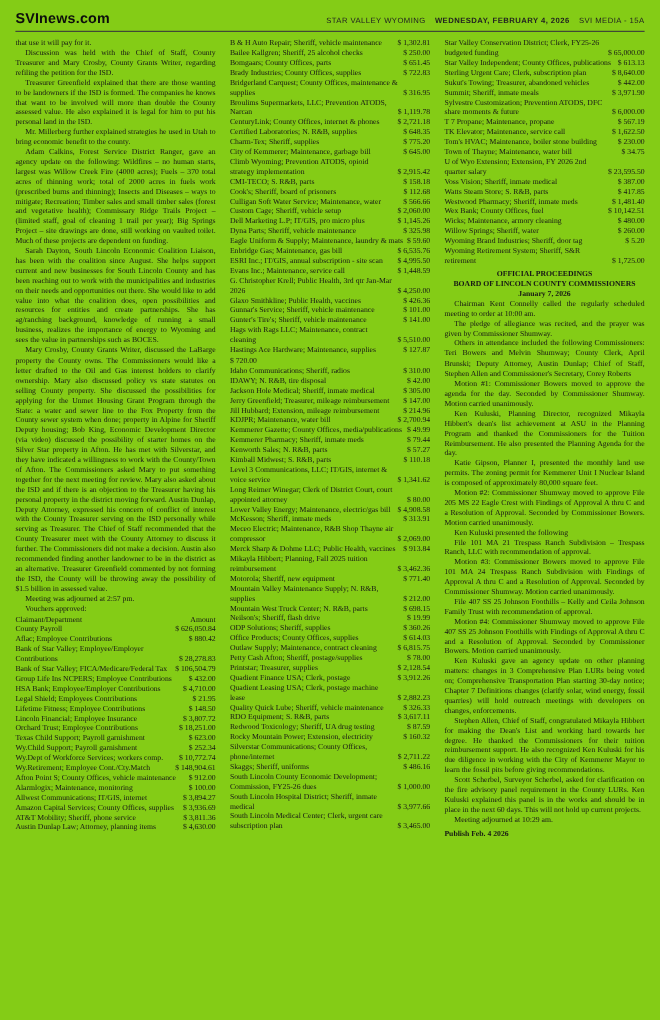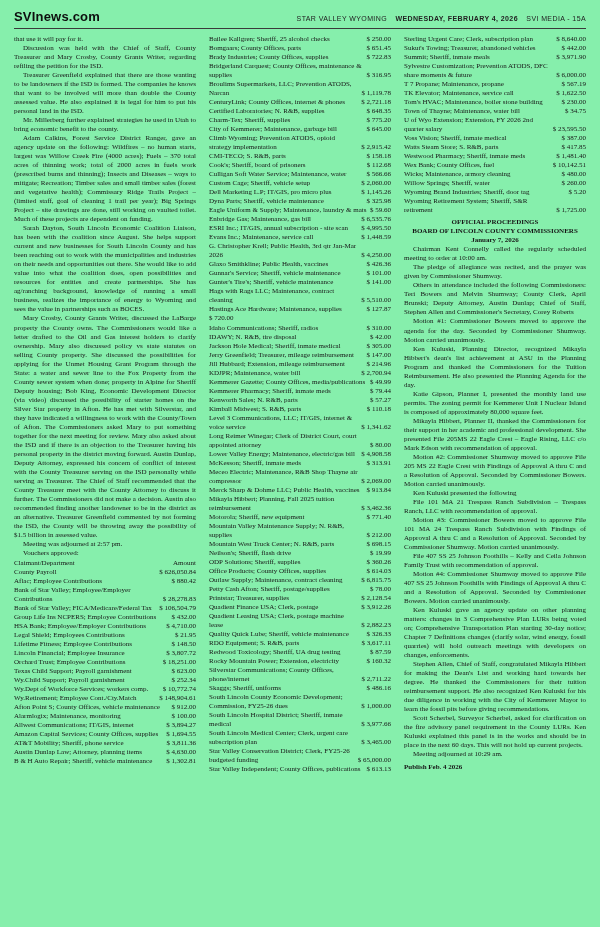--- a/index.html
+++ b/index.html
@@ -3,21 +3,21 @@
 <meta charset="utf-8">
 <style>
   * { margin:0; padding:0; box-sizing:border-box; }
   html, body { width:600px; }
   body {
     width:600px; height:927px;
     background:#fafaf7;
     font-family:"Liberation Serif", serif;
     color:#161616;
   }
-  .page { width:600px; height:927px; background:#86efac; padding:9px 14px 0; overflow:hidden; }
+  .page { width:600px; height:927px; background:#84cc16; padding:9px 14px 0; overflow:hidden; }
   .hdr { display:flex; justify-content:space-between; align-items:baseline; }
   .masthead {
     font-family:"Liberation Sans", sans-serif;
     font-weight:bold; font-size:13px; letter-spacing:0.2px; color:#0d0d0d;
   }
   .hdr-meta {
     font-family:"Liberation Sans", sans-serif;
     font-size:7px; letter-spacing:0.4px; color:#222;
   }
   .hdr-meta span { margin-left:6px; }
@@ -132,21 +132,21 @@
       <div class="voucher-row">
         <span class="v-name">Alarmlogix; Maintenance, monitoring</span>
         <span class="v-amt">$ 100.00</span>
       </div>
       <div class="voucher-row">
         <span class="v-name">Allwest Communications; IT/GIS, internet</span>
         <span class="v-amt">$ 3,894.27</span>
       </div>
       <div class="voucher-row">
         <span class="v-name">Amazon Capital Services; County Offices, supplies</span>
-        <span class="v-amt">$ 1,694.55</span>
+        <span class="v-amt">$ 3,936.69</span>
       </div>
       <div class="voucher-row">
         <span class="v-name">AT&amp;T Mobility; Sheriff, phone service</span>
         <span class="v-amt">$ 3,811.36</span>
       </div>
       <div class="voucher-row">
         <span class="v-name">Austin Dunlap Law; Attorney, planning items</span>
         <span class="v-amt">$ 4,630.00</span>
       </div>
       <div class="voucher-row">
@@ -486,21 +486,20 @@
       </div>
       <p class="proc-head proc-title">OFFICIAL PROCEEDINGS</p>
       <p class="proc-head">BOARD OF LINCOLN COUNTY COMMISSIONERS</p>
       <p class="proc-head">January 7, 2026</p>
       <p class="para">Chairman Kent Connelly called the regularly scheduled meeting to order at 10:00 am.</p>
       <p class="para">The pledge of allegiance was recited, and the prayer was given by Commissioner Shumway.</p>
       <p class="para">Others in attendance included the following Commissioners: Teri Bowers and Melvin Shumway; County Clerk, April Brunski; Deputy Attorney, Austin Dunlap; Chief of Staff, Stephen Allen and Commissioner's Secretary, Corey Roberts</p>
       <p class="para">Motion #1: Commissioner Bowers moved to approve the agenda for the day. Seconded by Commissioner Shumway. Motion carried unanimously.</p>
       <p class="para">Ken Kuluski, Planning Director, recognized Mikayla Hibbert's dean's list achievement at ASU in the Planning Program and thanked the Commissioners for the Tuition Reimbursement. He also presented the Planning Agenda for the day.</p>
       <p class="para">Katie Gipson, Planner I, presented the monthly land use permits. The zoning permit for Kemmerer Unit I Nuclear Island is composed of approximately 80,000 square feet.</p>
-      <p class="para">Mikayla Hibbert, Planner II, thanked the Commissioners for their support in her academic and professional development. She presented File 205MS 22 Eagle Crest – Eagle Rising, LLC c/o Mark Edson with recommendation of approval.</p>
       <p class="para">Motion #2: Commissioner Shumway moved to approve File 205 MS 22 Eagle Crest with Findings of Approval A thru C and a Resolution of Approval. Seconded by Commissioner Bowers. Motion carried unanimously.</p>
       <p class="para">Ken Kuluski presented the following</p>
       <p class="para">File 101 MA 21 Trespass Ranch Subdivision – Trespass Ranch, LLC with recommendation of approval.</p>
       <p class="para">Motion #3: Commissioner Bowers moved to approve File 101 MA 24 Trespass Ranch Subdivision with Findings of Approval A thru C and a Resolution of Approval. Seconded by Commissioner Shumway. Motion carried unanimously.</p>
       <p class="para">File 407 SS 25 Johnson Foothills – Kelly and Ceila Johnson Family Trust with recommendation of approval.</p>
       <p class="para">Motion #4: Commissioner Shumway moved to approve File 407 SS 25 Johnson Foothills with Findings of Approval A thru C and a Resolution of Approval. Seconded by Commissioner Bowers. Motion carried unanimously.</p>
       <p class="para">Ken Kuluski gave an agency update on other planning matters: changes in 3 Comprehensive Plan LURs being voted on; Comprehensive Transportation Plan starting 30-day notice; Chapter 7 Definitions changes (clarify solar, wind energy, fossil quarries) will hold outreach meetings with developers on changes, enforcements.</p>
       <p class="para">Stephen Allen, Chief of Staff, congratulated Mikayla Hibbert for making the Dean's List and working hard towards her degree. He thanked the Commissioners for their tuition reimbursement support. He also recognized Ken Kuluski for his due diligence in working with the City of Kemmerer Mayor to learn the fossil pits before giving recommendations.</p>
       <p class="para">Scott Scherbel, Surveyor Scherbel, asked for clarification on the fire advisory panel requirement in the County LURs. Ken Kuluski explained this panel is in the works and should be in place in the next 60 days. This will not hold up current projects.</p>
       <p class="para">Meeting adjourned at 10:29 am.</p>

